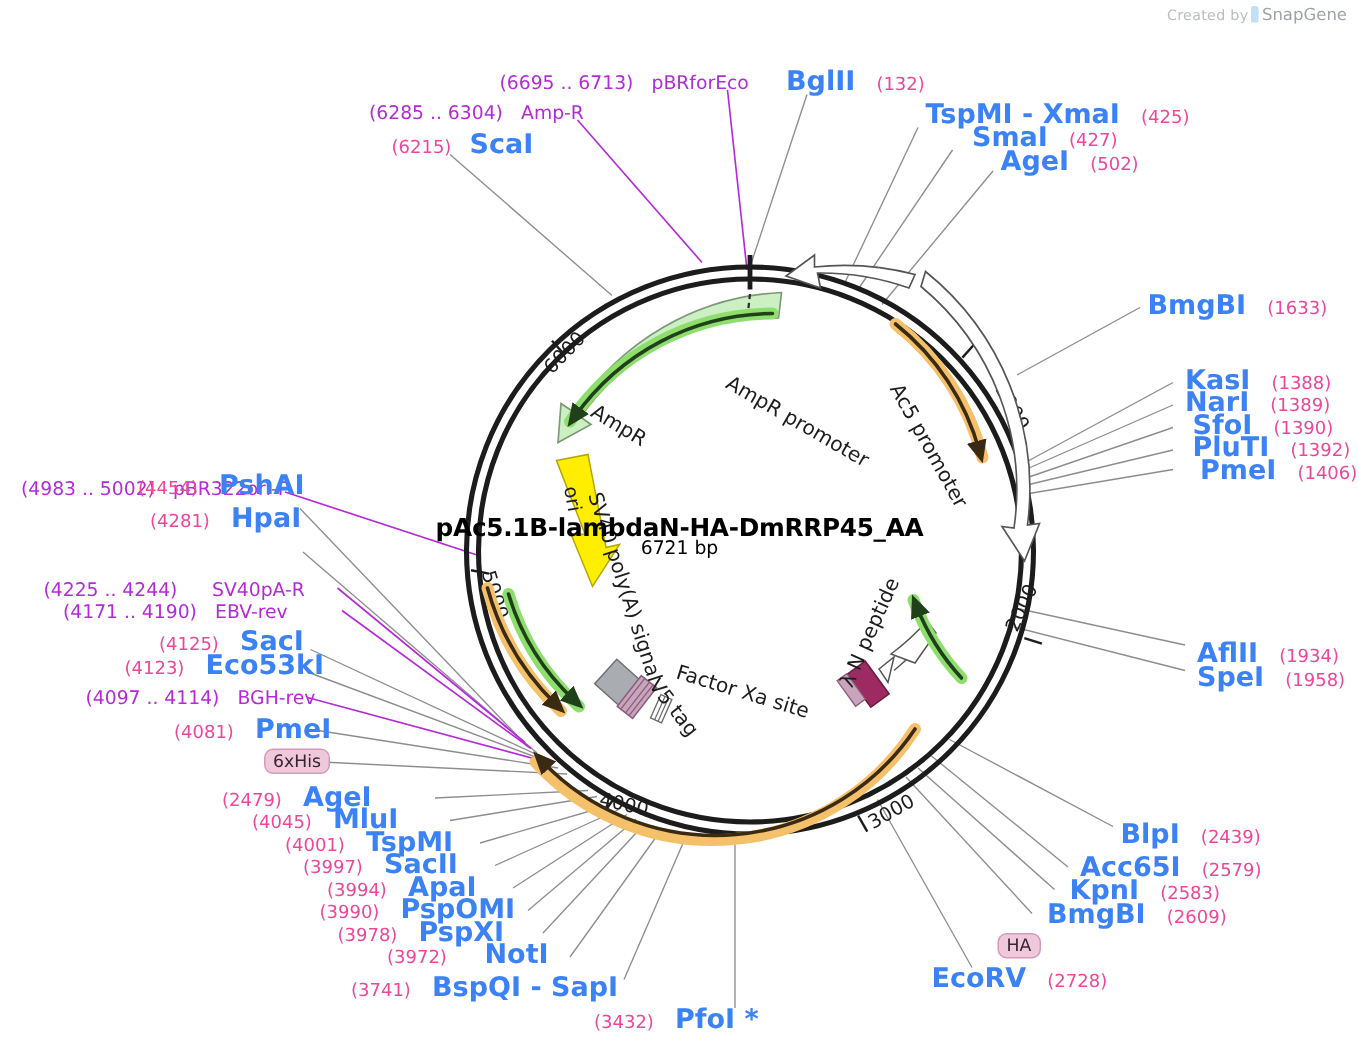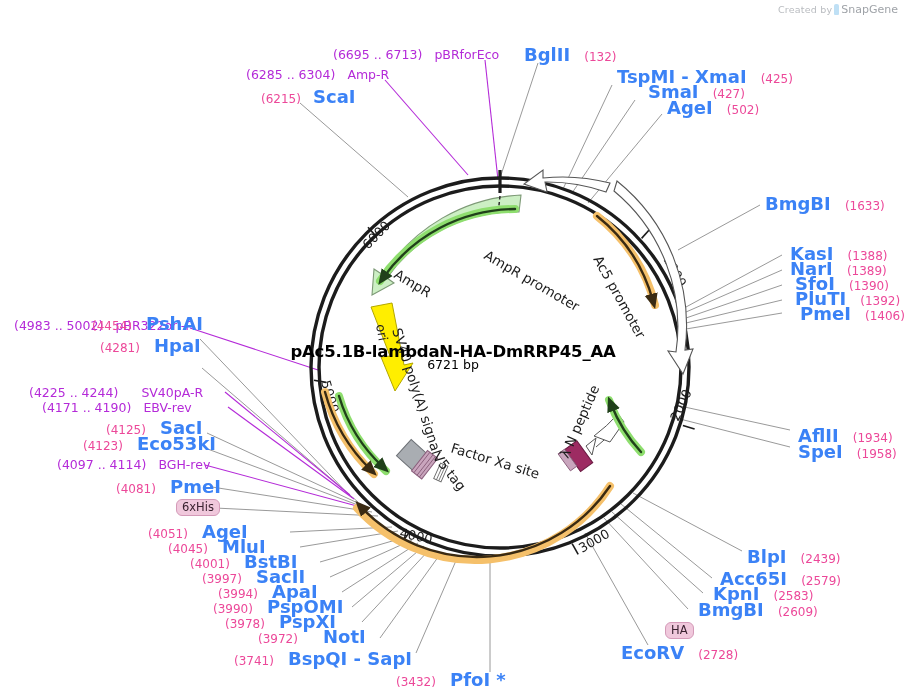--- a/index.html
+++ b/index.html
@@ -349,28 +349,28 @@
 <div class="lbl" style="left:218px;top:583px">
   <span class="pos">(3994)</span>
   <span class="enz" style="margin-left:9px">ApaI</span>
 </div>
 <div class="lbl" style="left:202px;top:568px">
   <span class="pos">(3997)</span>
   <span class="enz" style="margin-left:9px">SacII</span>
 </div>
 <div class="lbl" style="left:190px;top:553px">
   <span class="pos">(4001)</span>
-  <span class="enz" style="margin-left:9px">BstBI</span>
+  <span class="enz" style="margin-left:9px">TspMI</span>
 </div>
 <div class="lbl" style="left:168px;top:538px">
   <span class="pos">(4045)</span>
   <span class="enz" style="margin-left:9px">MluI</span>
 </div>
 <div class="lbl" style="left:148px;top:523px">
-  <span class="pos">(4051)</span>
+  <span class="pos">(2479)</span>
   <span class="enz" style="margin-left:9px">AgeI</span>
 </div>
 
 <div class="lbl" style="left:116px;top:478px">
   <span class="pos">(4081)</span>
   <span class="enz" style="margin-left:9px">PmeI</span>
 </div>
 <div class="lbl" style="left:83px;top:435px">
   <span class="pos">(4123)</span>
   <span class="enz" style="margin-left:9px">Eco53kI</span>

